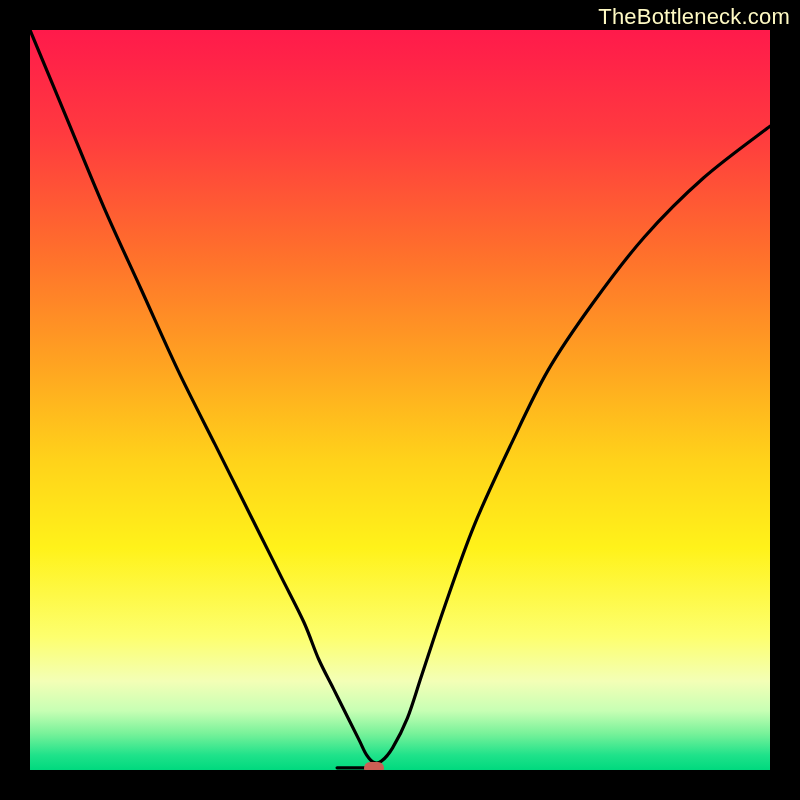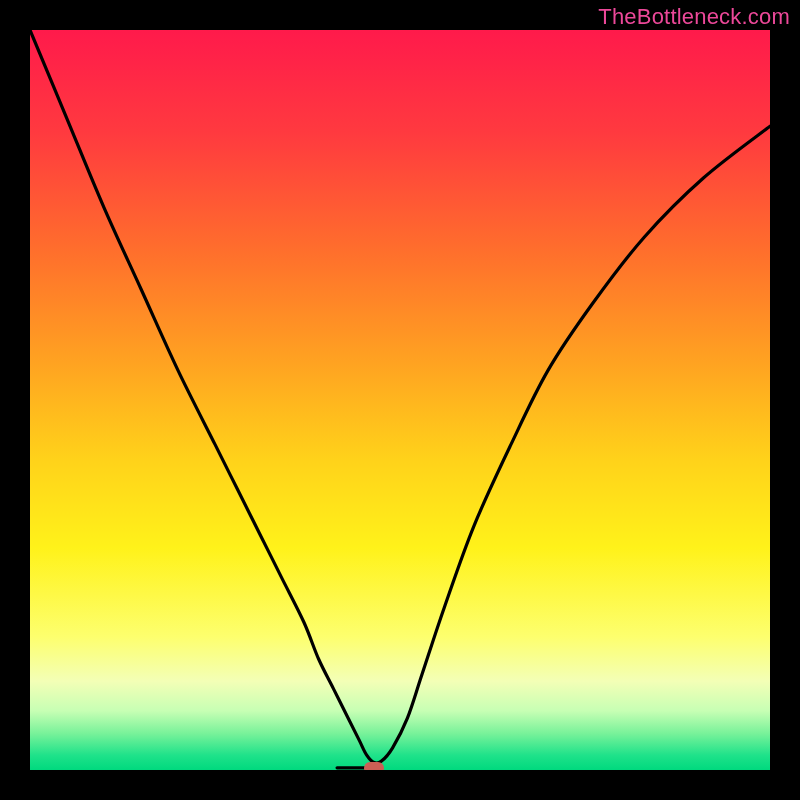--- a/index.html
+++ b/index.html
@@ -46,21 +46,21 @@
     width: 20px;
     height: 12px;
     background: #cb5f55;
     border-radius: 6px;
     transform: translate(-50%, -50%);
   }
   .watermark {
     position: absolute;
     top: 4px;
     right: 10px;
-    color: #ec4899;
+    color: #fef9c3;
     font-size: 22px;
     font-weight: 500;
     letter-spacing: 0.2px;
   }
 </style>
 </head>
 <body>
 
 <div class="frame">
 

